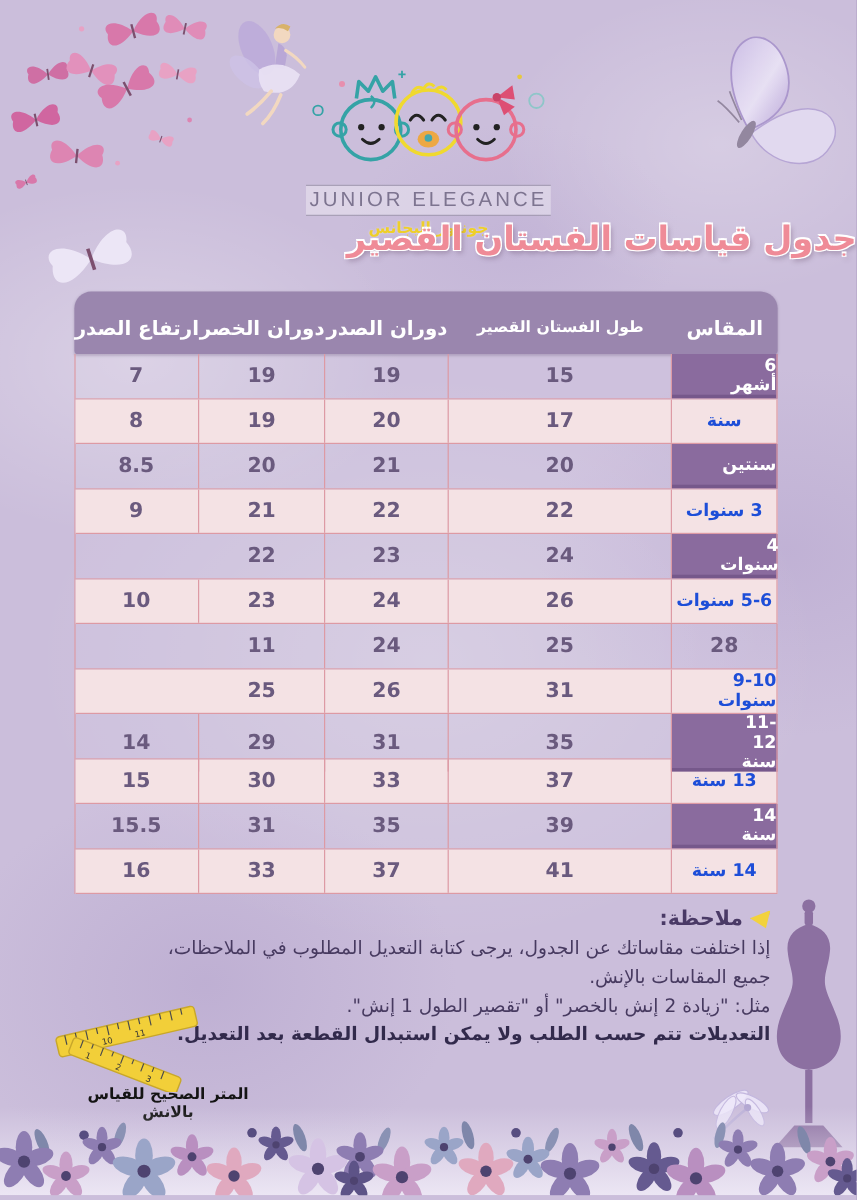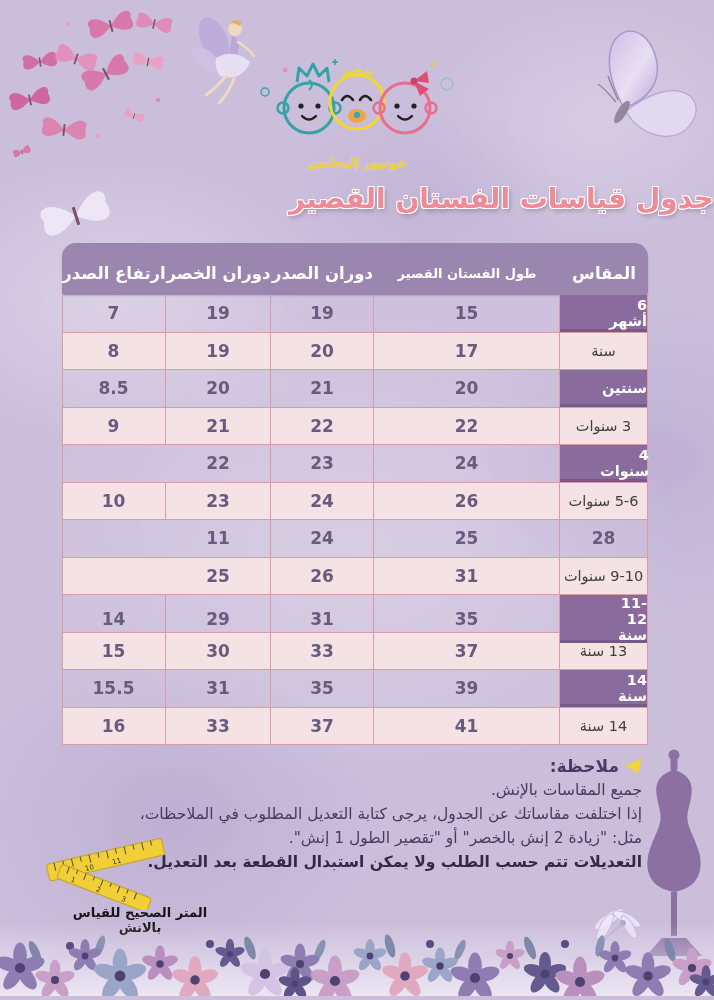--- a/index.html
+++ b/index.html
@@ -43,21 +43,21 @@
   .thead .hcell { text-align:center; font-weight:bold; font-size:16.5px; padding-top:8px; }
   .thead .hc1 { font-size:13px; }
   .tbody { border-left:1px solid #dd9aa4; background:rgba(255,255,255,.06); }
   .trow {
     display:grid; direction:rtl; grid-template-columns:88px 186px 103px 105px 104px;
     height:37.5px; border-bottom:1px solid #dd9aa4;
   }
   .trow.alt { background:#f4e2e4; }
   .cell { display:flex; align-items:center; justify-content:center; border-right:1px solid #dd9aa4; }
   .val-cell { font-weight:bold; font-size:17px; color:#6a5a7e; }
-  .size-cell { font-size:14.5px; font-weight:400; color:#404040; }
+  .size-cell { font-size:14.5px; font-weight:700; color:#1d4ed8; }
   .size-cell.dark { background:#8a6b9e; color:#fff; box-shadow:inset 0 -3px 0 rgba(70,40,90,.28); font-weight:bold;padding-left:42px; }
   
   .notes { position:absolute; top:754px; right:72px; width:586px; direction:rtl; text-align:right;
     color:#473a60; font-size:15.5px; line-height:24px; }
   .note-head { display:flex; align-items:center; gap:6px; font-weight:bold; font-size:17px; color:#4a3a66; }
   .note-icon { width:17px; height:15px; background:#f2d23d;
     clip-path:polygon(100% 0, 0 45%, 78% 100%); box-shadow:0 1px 1px rgba(0,0,0,.2); }
   .note-bold { font-weight:bold; color:#322a4c; }
   
   .caption { position:absolute; left:50px; top:905px; width:180px; direction:rtl; text-align:center;
@@ -181,20 +181,21 @@
       <path d="M157 25 L170 15 L172 27 Z" fill="#dd4f74"></path>
       <path d="M157 25 L172 33 L163 40 Z" fill="#dd4f74"></path>
       <circle cx="157" cy="25" r="3.5" fill="#c94368"></circle>
 
       <circle cx="8" cy="36" r="4" fill="none" stroke="#35a3a6" stroke-width="1.5"></circle>
       <circle cx="190" cy="28" r="6" fill="none" stroke="#8fc6c9" stroke-width="1.5"></circle>
       <circle cx="28" cy="14" r="2.5" fill="#e78fae"></circle>
       <circle cx="176" cy="8" r="2" fill="#e7c93d"></circle>
       <path d="M75 6 h6 m-3 -3 v6" stroke="#35a3a6" stroke-width="1.5"></path>
     </svg>
+    <div class="logo-band">JUNIOR ELEGANCE</div>
     <div class="logo-ar" dir="rtl">جونيور إليجانس</div>
   </div>
 
   <h1 class="title">جدول قياسات الفستان القصير</h1>
 
   <div class="size-table">
     <div class="thead">
       <div class="hcell hc0">المقاس</div>
       <div class="hcell hc1">طول الفستان القصير</div>
       <div class="hcell hc2">دوران الصدر</div>
@@ -284,22 +285,22 @@
           <div class="cell val-cell">16</div>
         </div>
       </div>
   </div>
 
   <div class="notes">
     <div class="note-head">
       <span class="note-icon"></span>
       <span>ملاحظة:</span>
     </div>
+    <div>إذا اختلفت مقاساتك عن الجدول، يرجى كتابة التعديل المطلوب في الملاحظات،</div>
     <div>جميع المقاسات بالإنش.</div>
-    <div>إذا اختلفت مقاساتك عن الجدول، يرجى كتابة التعديل المطلوب في الملاحظات،</div>
     <div>مثل:  "زيادة 2 إنش بالخصر" أو "تقصير الطول 1 إنش".</div>
     <div class="note-bold">التعديلات تتم حسب الطلب ولا يمكن استبدال القطعة بعد التعديل.</div>
   </div>
 
   <div class="dec tape">
     <svg width="140" height="78" viewBox="0 0 140 78">
       <g transform="rotate(-13 60 30)">
         <rect x="5" y="20" width="118" height="17" rx="3" fill="#f2cf39" stroke="#c8a72b" stroke-width="1.2"></rect>
         <path d="M13 20 v8 m9 -8 v5 m9 -5 v8 m9 -8 v5 m9 -5 v8 m9 -8 v5 m9 -5 v8 m9 -8 v5 m9 -5 v8 m9 -8 v5 m9 -5 v8 m9 -8 v5" stroke="#4c4c4c" stroke-width="1"></path>
         <text x="16" y="35" font-size="7" fill="#333" font-family="DejaVu Sans">9</text>

